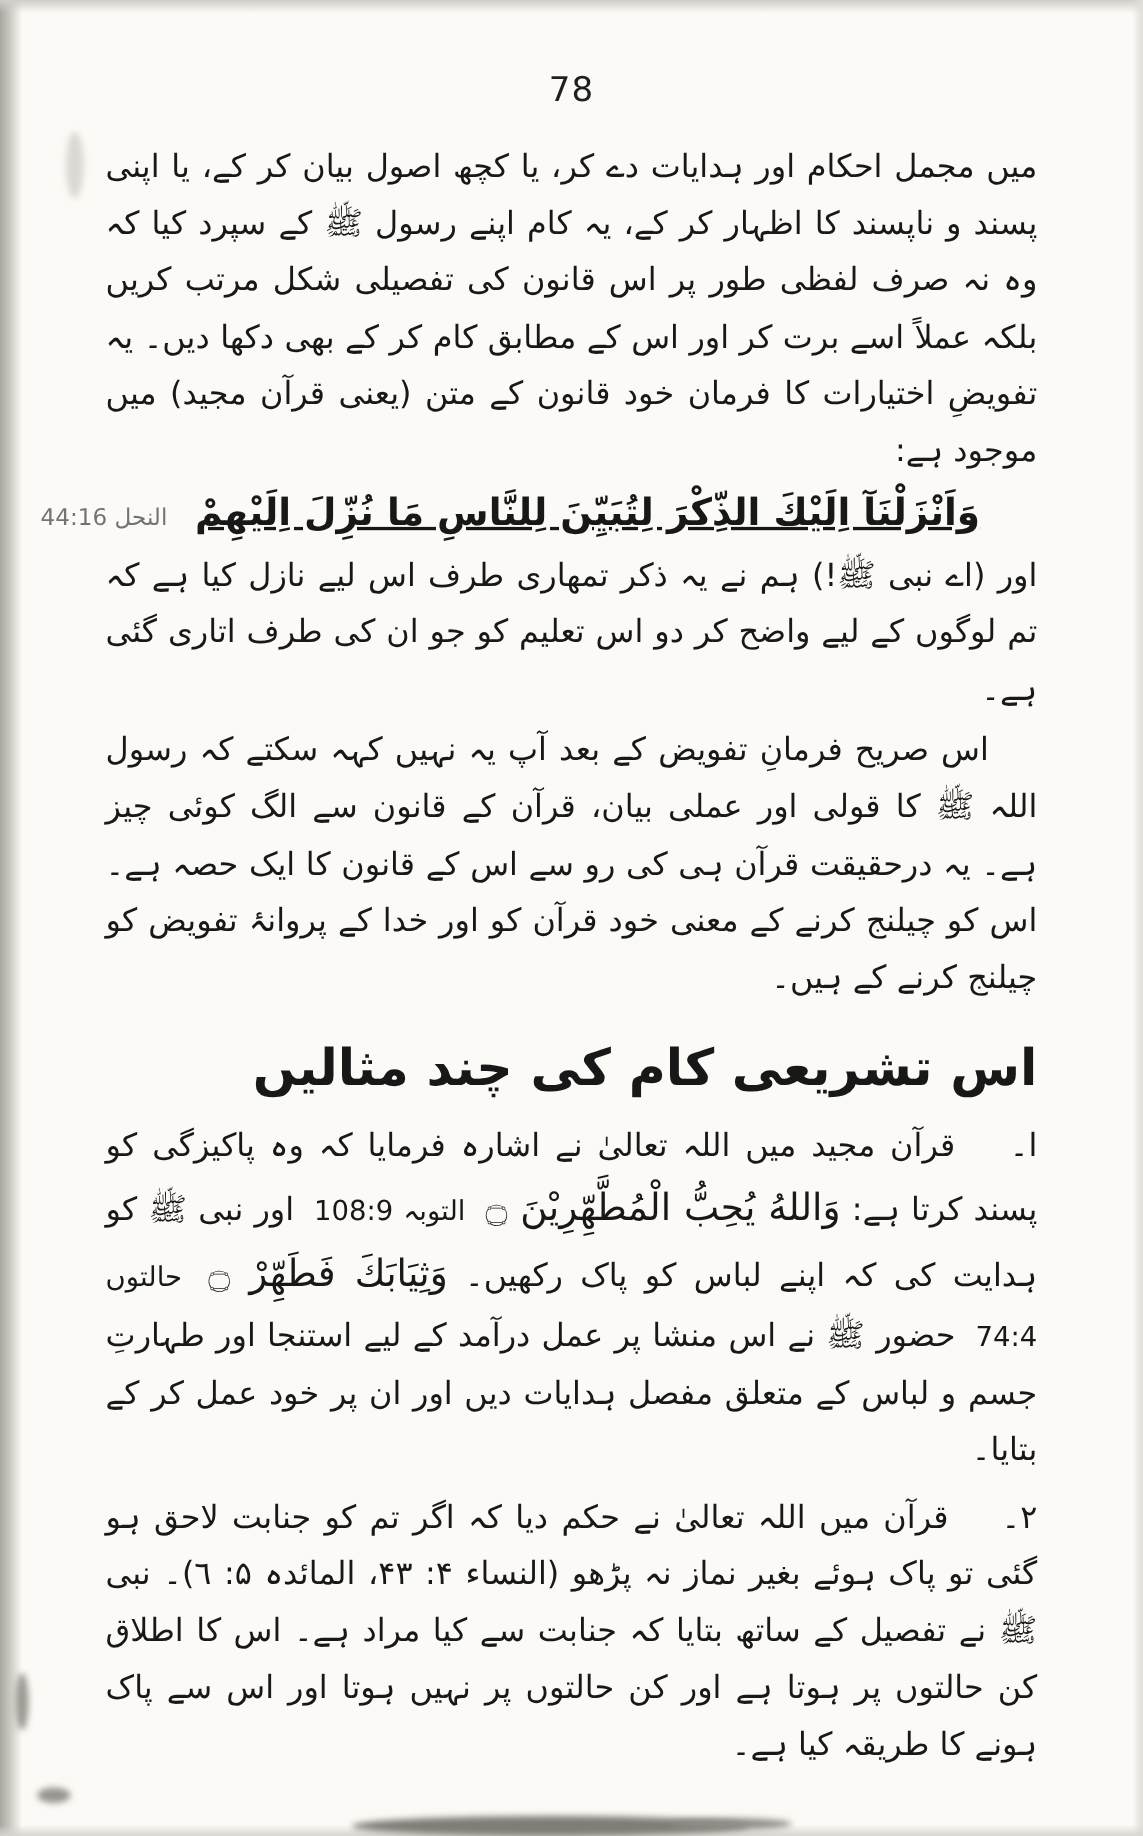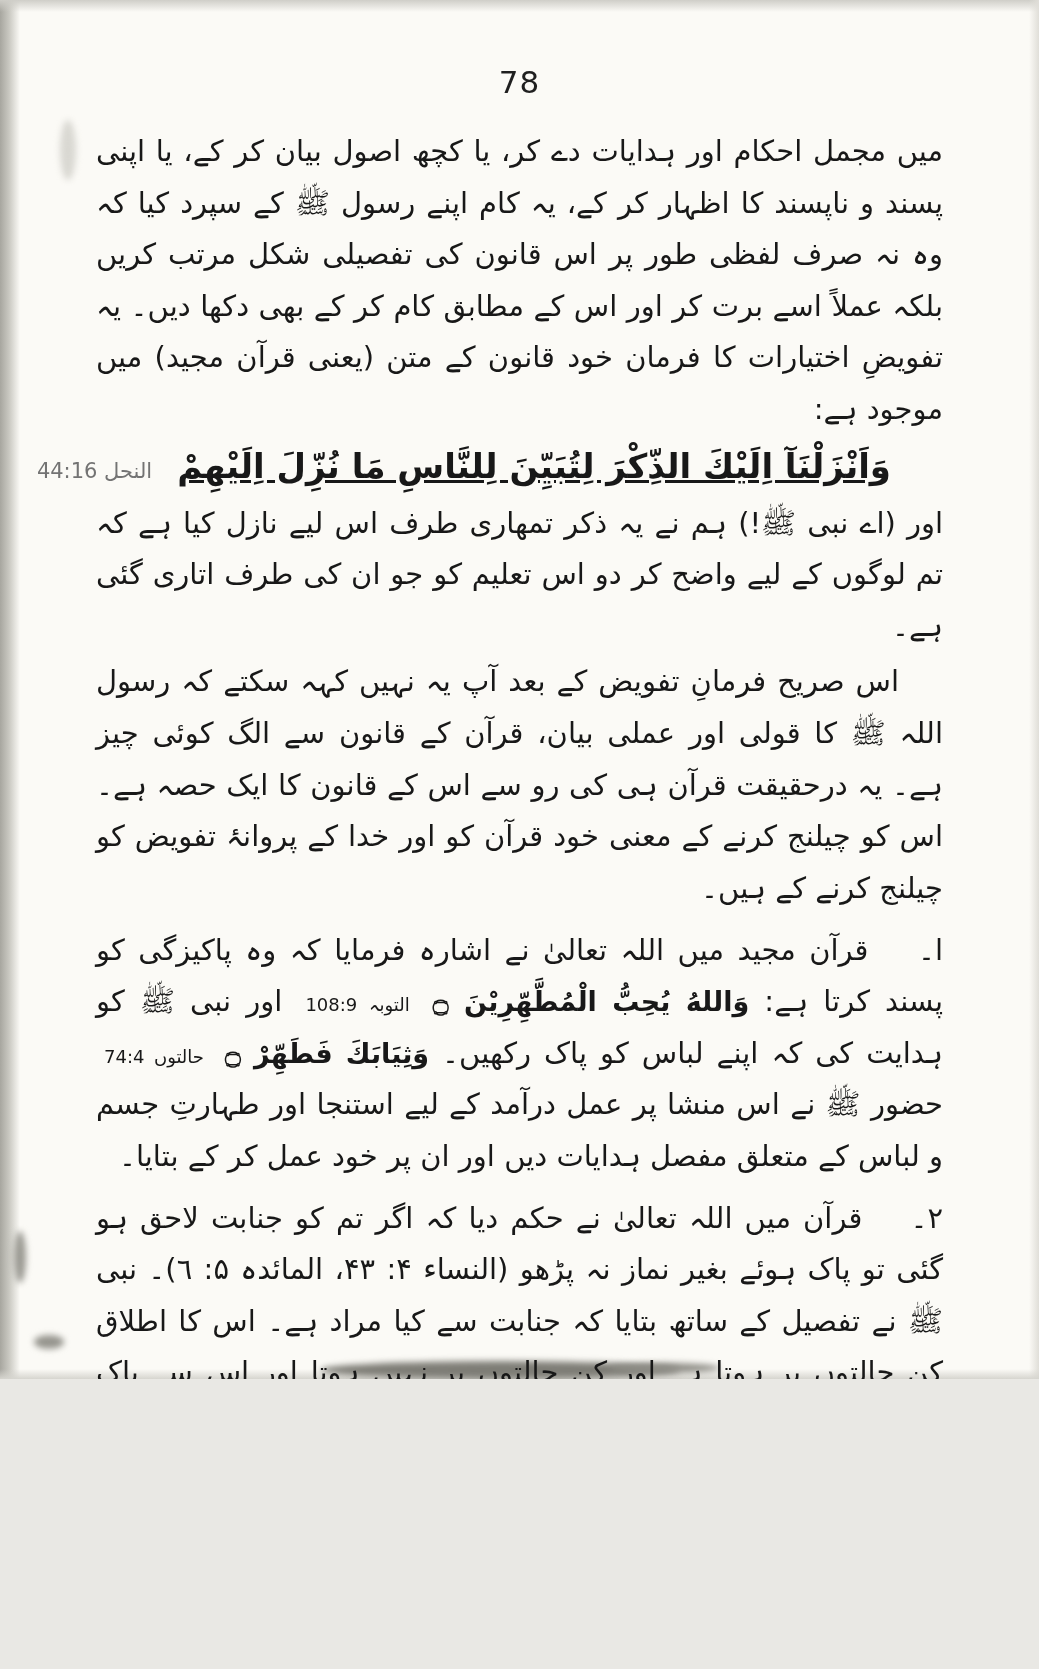--- a/index.html
+++ b/index.html
@@ -1,20 +1,20 @@
 <!DOCTYPE html>
 <html lang="ur" dir="rtl"><head>
 <meta charset="utf-8">
 <style>
   * { box-sizing: border-box; }
   html, body { margin: 0; padding: 0; background: #e9e8e4; }
   .page {
     position: relative;
     width: 1039px;
-    height: 1379px;
+    height: 1669px;
     margin: 0 auto;
     background: #fbfaf6;
     overflow: hidden;
     font-family: "DejaVu Sans", sans-serif;
     color: #181818;
     direction: rtl;
   }
   
   .edge-left {
     position: absolute; top: 0; left: 0; width: 20px; height: 100%;
@@ -68,22 +68,22 @@
   .verse-ref { font-size: 21px; margin-right: 20px; color: #737373; }
   .heading {
     font-size: 46px;
     font-weight: bold;
     text-align: right;
     margin: 26px 0 16px 0;
     line-height: 1.3;
   }
   .item { margin-top: 10px; }
   .marker { margin-left: 36px; }
-  .quran { font-weight: bold; font-size: 27px; }
-  .ref { font-size: 18px; margin: 0 8px; }
+  .quran { font-weight: normal; font-size: 34px; }
+  .ref { font-size: 25px; margin: 0 8px; }
 </style>
 </head>
 <body>
 
 <div class="page">
 
   <div class="edge-left"></div>
   <div class="edge-top"></div>
   <div class="edge-right"></div>
   <div class="edge-bottom"></div>
@@ -101,20 +101,21 @@
 
     <div class="verse-line">
       <span class="verse">وَاَنْزَلْنَآ اِلَيْكَ الذِّكْرَ لِتُبَيِّنَ لِلنَّاسِ مَا نُزِّلَ اِلَيْهِمْ</span>
       <span class="verse-ref">النحل 44:16</span>
     </div>
 
     <p class="body">اور (اے نبی ﷺ!) ہم نے یہ ذکر تمھاری طرف اس لیے نازل کیا ہے کہ تم لوگوں کے لیے واضح کر دو اس تعلیم کو جو ان کی طرف اتاری گئی ہے۔</p>
 
     <p class="body indent">اس صریح فرمانِ تفویض کے بعد آپ یہ نہیں کہہ سکتے کہ رسول اللہ ﷺ کا قولی اور عملی بیان، قرآن کے قانون سے الگ کوئی چیز ہے۔ یہ درحقیقت قرآن ہی کی رو سے اس کے قانون کا ایک حصہ ہے۔ اس کو چیلنج کرنے کے معنی خود قرآن کو اور خدا کے پروانۂ تفویض کو چیلنج کرنے کے ہیں۔</p>
 
+    <h2 class="heading">اس تشریعی کام کی چند مثالیں</h2>
 
 
     <p class="body item">
       <span class="marker">ا۔</span>
       <span>قرآن مجید میں اللہ تعالیٰ نے اشارہ فرمایا کہ وہ پاکیزگی کو پسند کرتا ہے: </span>
       <span class="quran">وَاللهُ يُحِبُّ الْمُطَّهِّرِيْنَ ۝</span>
       <span class="ref">التوبہ 108:9</span>
       <span>اور نبی ﷺ کو ہدایت کی کہ اپنے لباس کو پاک رکھیں۔ </span>
       <span class="quran">وَثِيَابَكَ فَطَهِّرْ ۝</span>
       <span class="ref">حالتوں 74:4</span>

